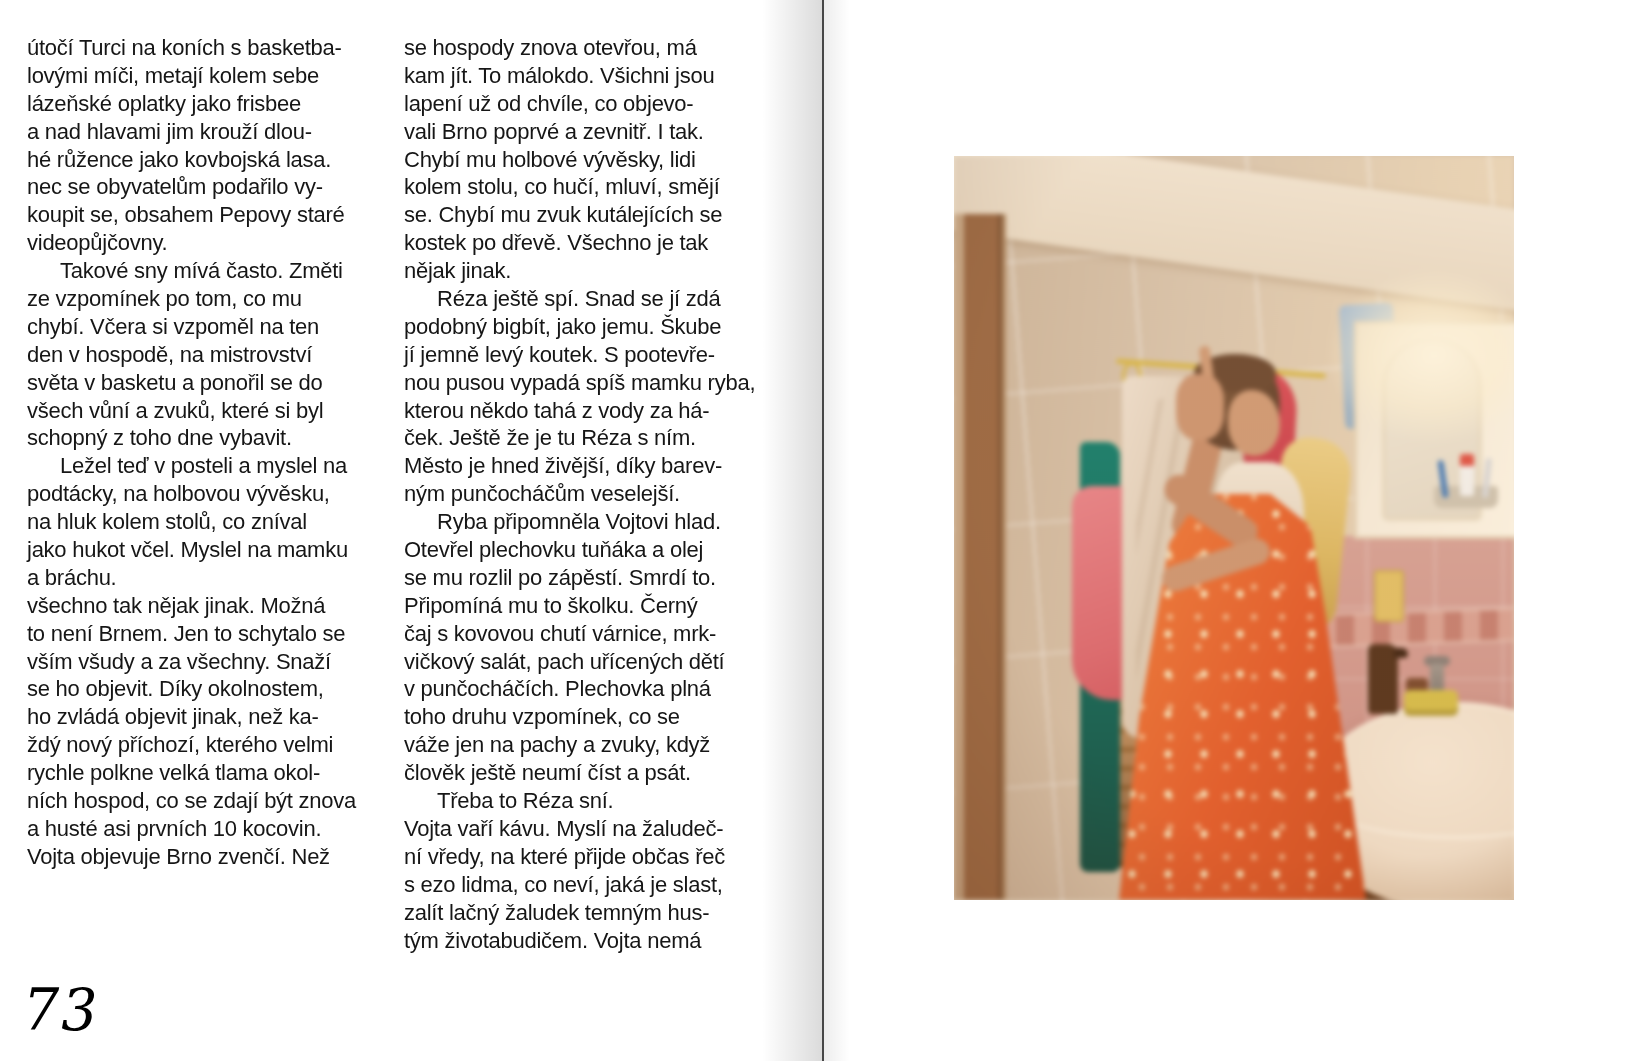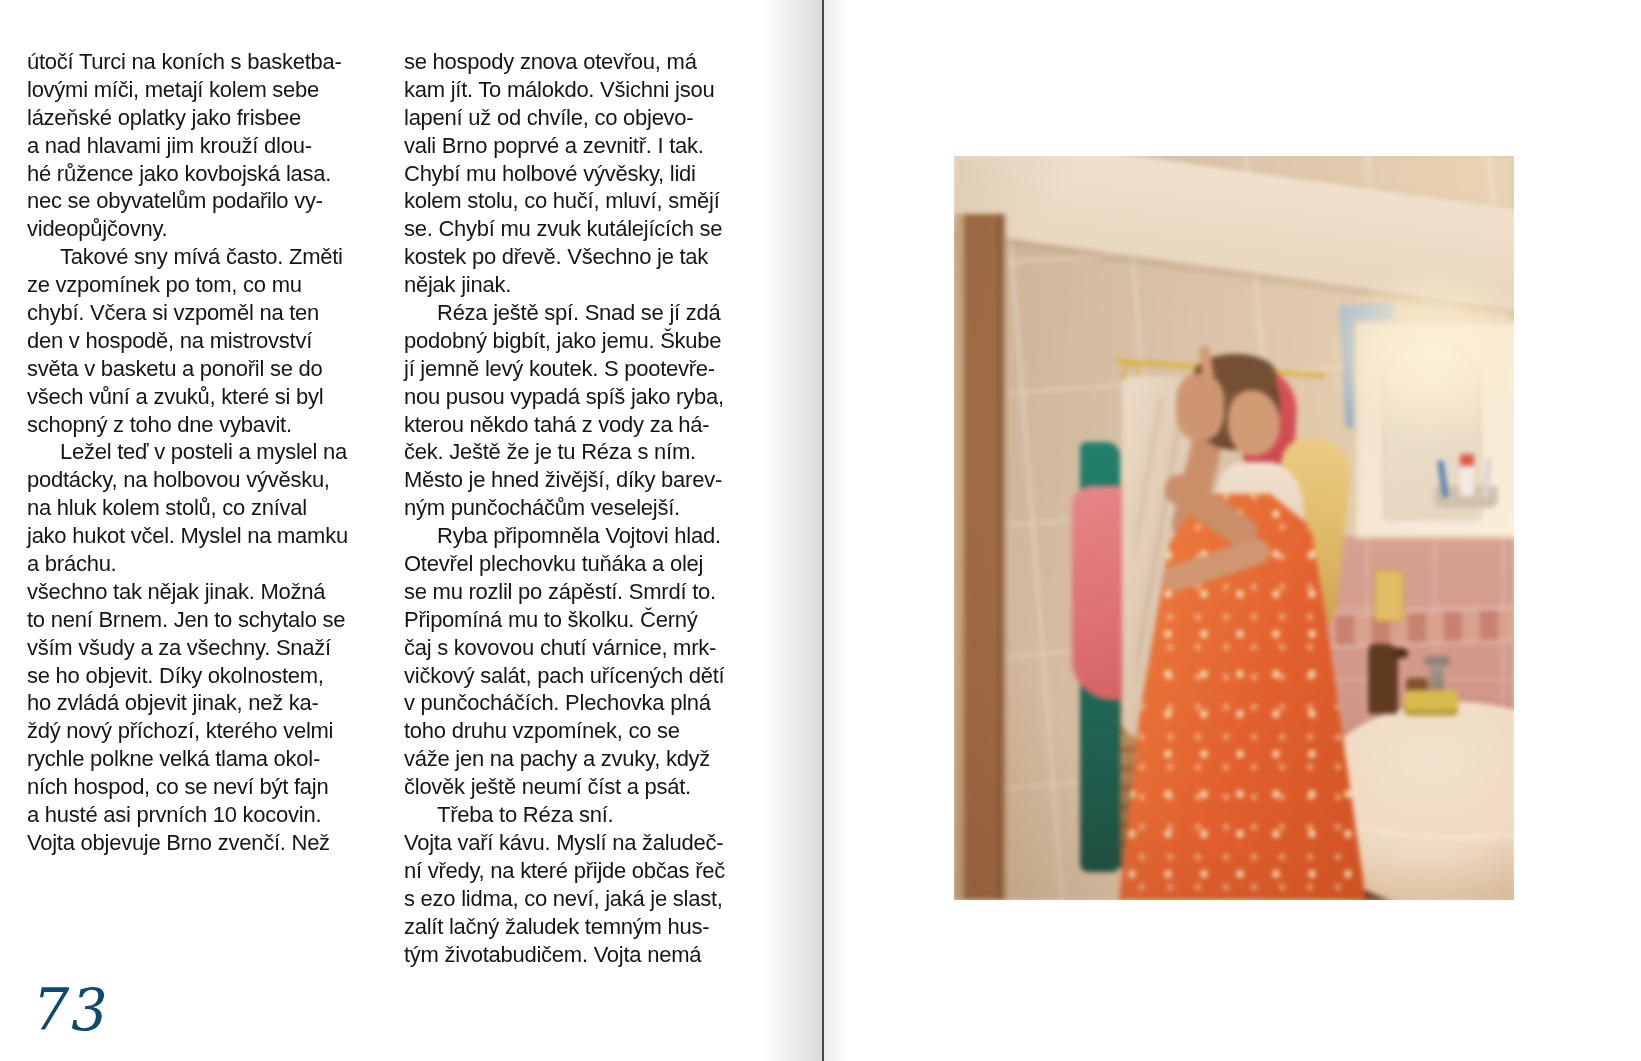--- a/index.html
+++ b/index.html
@@ -1,28 +1,28 @@
 <!DOCTYPE html>
 <html style="--c-wall: #d9c5ad; --c-ceiling: #f0e3d0; --c-door: #9a6843; --c-teal: #147f6e; --c-towel_white: #eee0cf; --c-towel_red: #d94f58; --c-drape_pink: #e8858b; --c-radiator: #cf9e6b; --c-hair: #64432d; --c-skin: #d09b76; --c-dress: #e45d2c; --c-dress_dot: #f9ecc4; --c-blouse: #f2e7d6; --c-towel_yellow: #ddba64; --c-cabinet: #f7eedd; --c-glow: #fff7e2; --c-curtain_blue: #afc3d4; --c-wall_pink: #d7a398; --c-band: #c57f71; --c-sink: #f2e3cf; --c-under_sink: #63391d; --c-sponge: #d7c04d; --c-bottle: #54331c; --p-background: #ffffff; --p-text: #161616; --p-fold: #474747; --p-fold_shadow: rgba(0,0,0,0.14);"><head>
 <meta charset="utf-8">
 <style>
   html,body{margin:0;padding:0;background:#ffffff;width:1641px;height:1061px;overflow:hidden;}
   body{font-family:"Liberation Sans", sans-serif;color:var(--p-text,#161616);position:relative;}
 
   .spread{position:absolute;inset:0;background:var(--p-background,#fff);}
 
   
-  .col{position:absolute;top:48px;}
+  .col{position:absolute;top:34px;}
   .col-1{left:27px;width:370px;}
   .col-2{left:404px;width:375px;}
   .tline{height:27.9px;line-height:27.9px;font-size:22px;letter-spacing:-0.25px;white-space:nowrap;color:var(--p-text,#161616);}
   .tline.ind{padding-left:33px;}
 
   
-  .pagenum{position:absolute;left:33px;top:980px;font-family:"DejaVu Serif",serif;font-style:italic;font-weight:400;font-size:57px;line-height:60px;color:#0c4a6e;letter-spacing:2px;}
+  .pagenum{position:absolute;left:23px;top:980px;font-family:"DejaVu Serif",serif;font-style:italic;font-weight:400;font-size:57px;line-height:60px;color:#000000;letter-spacing:2px;}
 
   
   .fold-shadow-left{position:absolute;top:0;left:762px;width:60px;height:1061px;background:linear-gradient(to right, rgba(0,0,0,0) 0%, var(--p-fold_shadow, rgba(0,0,0,0.14)) 100%);}
   .fold-line{position:absolute;top:0;left:822px;width:2px;height:1061px;background:var(--p-fold,#474747);}
   .fold-shadow-right{position:absolute;top:0;left:824px;width:26px;height:1061px;background:linear-gradient(to right, rgba(0,0,0,0.07), rgba(0,0,0,0));}
 
   
   .photo{position:absolute;left:954px;top:156px;width:560px;height:744px;overflow:hidden;background:var(--c-wall,#d9c5ad);}
   .blurwrap{position:absolute;inset:-14px;filter:blur(2.4px);background:var(--c-wall,#d9c5ad);}
   .scene{position:absolute;left:14px;top:14px;width:560px;height:744px;}
@@ -106,58 +106,59 @@
 
 <div class="spread">
 
   <div class="col col-1">
       <div class="tline">útočí Turci na koních s basketba-</div>
       <div class="tline">lovými míči, metají kolem sebe</div>
       <div class="tline">lázeňské oplatky jako frisbee</div>
       <div class="tline">a nad hlavami jim krouží dlou-</div>
       <div class="tline">hé růžence jako kovbojská lasa.</div>
       <div class="tline">nec se obyvatelům podařilo vy-</div>
+      <div class="tline">koupit se, obsahem Pepovy staré</div>
       <div class="tline">videopůjčovny.</div>
       <div class="tline ind">Takové sny mívá často. Změti</div>
       <div class="tline">ze vzpomínek po tom, co mu</div>
       <div class="tline">chybí. Včera si vzpoměl na ten</div>
       <div class="tline">den v hospodě, na mistrovství</div>
       <div class="tline">světa v basketu a ponořil se do</div>
       <div class="tline">všech vůní a zvuků, které si byl</div>
       <div class="tline">schopný z toho dne vybavit.</div>
       <div class="tline ind">Ležel teď v posteli a myslel na</div>
       <div class="tline">podtácky, na holbovou vývěsku,</div>
       <div class="tline">na hluk kolem stolů, co zníval</div>
       <div class="tline">jako hukot včel. Myslel na mamku</div>
       <div class="tline">a bráchu.</div>
       <div class="tline">všechno tak nějak jinak. Možná</div>
       <div class="tline">to není Brnem. Jen to schytalo se</div>
       <div class="tline">vším všudy a za všechny. Snaží</div>
       <div class="tline">se ho objevit. Díky okolnostem,</div>
       <div class="tline">ho zvládá objevit jinak, než ka-</div>
       <div class="tline">ždý nový příchozí, kterého velmi</div>
       <div class="tline">rychle polkne velká tlama okol-</div>
-      <div class="tline">ních hospod, co se neví být fajn</div>
+      <div class="tline">ních hospod, co se zdají být znova</div>
       <div class="tline">a husté asi prvních 10 kocovin.</div>
       <div class="tline">Vojta objevuje Brno zvenčí. Než</div>
     </div>
   <div class="col col-2">
       <div class="tline">se hospody znova otevřou, má</div>
       <div class="tline">kam jít. To málokdo. Všichni jsou</div>
       <div class="tline">lapení už od chvíle, co objevo-</div>
       <div class="tline">vali Brno poprvé a zevnitř. I tak.</div>
       <div class="tline">Chybí mu holbové vývěsky, lidi</div>
       <div class="tline">kolem stolu, co hučí, mluví, smějí</div>
       <div class="tline">se. Chybí mu zvuk kutálejících se</div>
       <div class="tline">kostek po dřevě. Všechno je tak</div>
       <div class="tline">nějak jinak.</div>
       <div class="tline ind">Réza ještě spí. Snad se jí zdá</div>
       <div class="tline">podobný bigbít, jako jemu. Škube</div>
       <div class="tline">jí jemně levý koutek. S pootevře-</div>
-      <div class="tline">nou pusou vypadá spíš jako ryba,</div>
+      <div class="tline">nou pusou vypadá spíš mamku ryba,</div>
       <div class="tline">kterou někdo tahá z vody za há-</div>
       <div class="tline">ček. Ještě že je tu Réza s ním.</div>
       <div class="tline">Město je hned živější, díky barev-</div>
       <div class="tline">ným punčocháčům veselejší.</div>
       <div class="tline ind">Ryba připomněla Vojtovi hlad.</div>
       <div class="tline">Otevřel plechovku tuňáka a olej</div>
       <div class="tline">se mu rozlil po zápěstí. Smrdí to.</div>
       <div class="tline">Připomíná mu to školku. Černý</div>
       <div class="tline">čaj s kovovou chutí várnice, mrk-</div>
       <div class="tline">vičkový salát, pach uřícených dětí</div>

